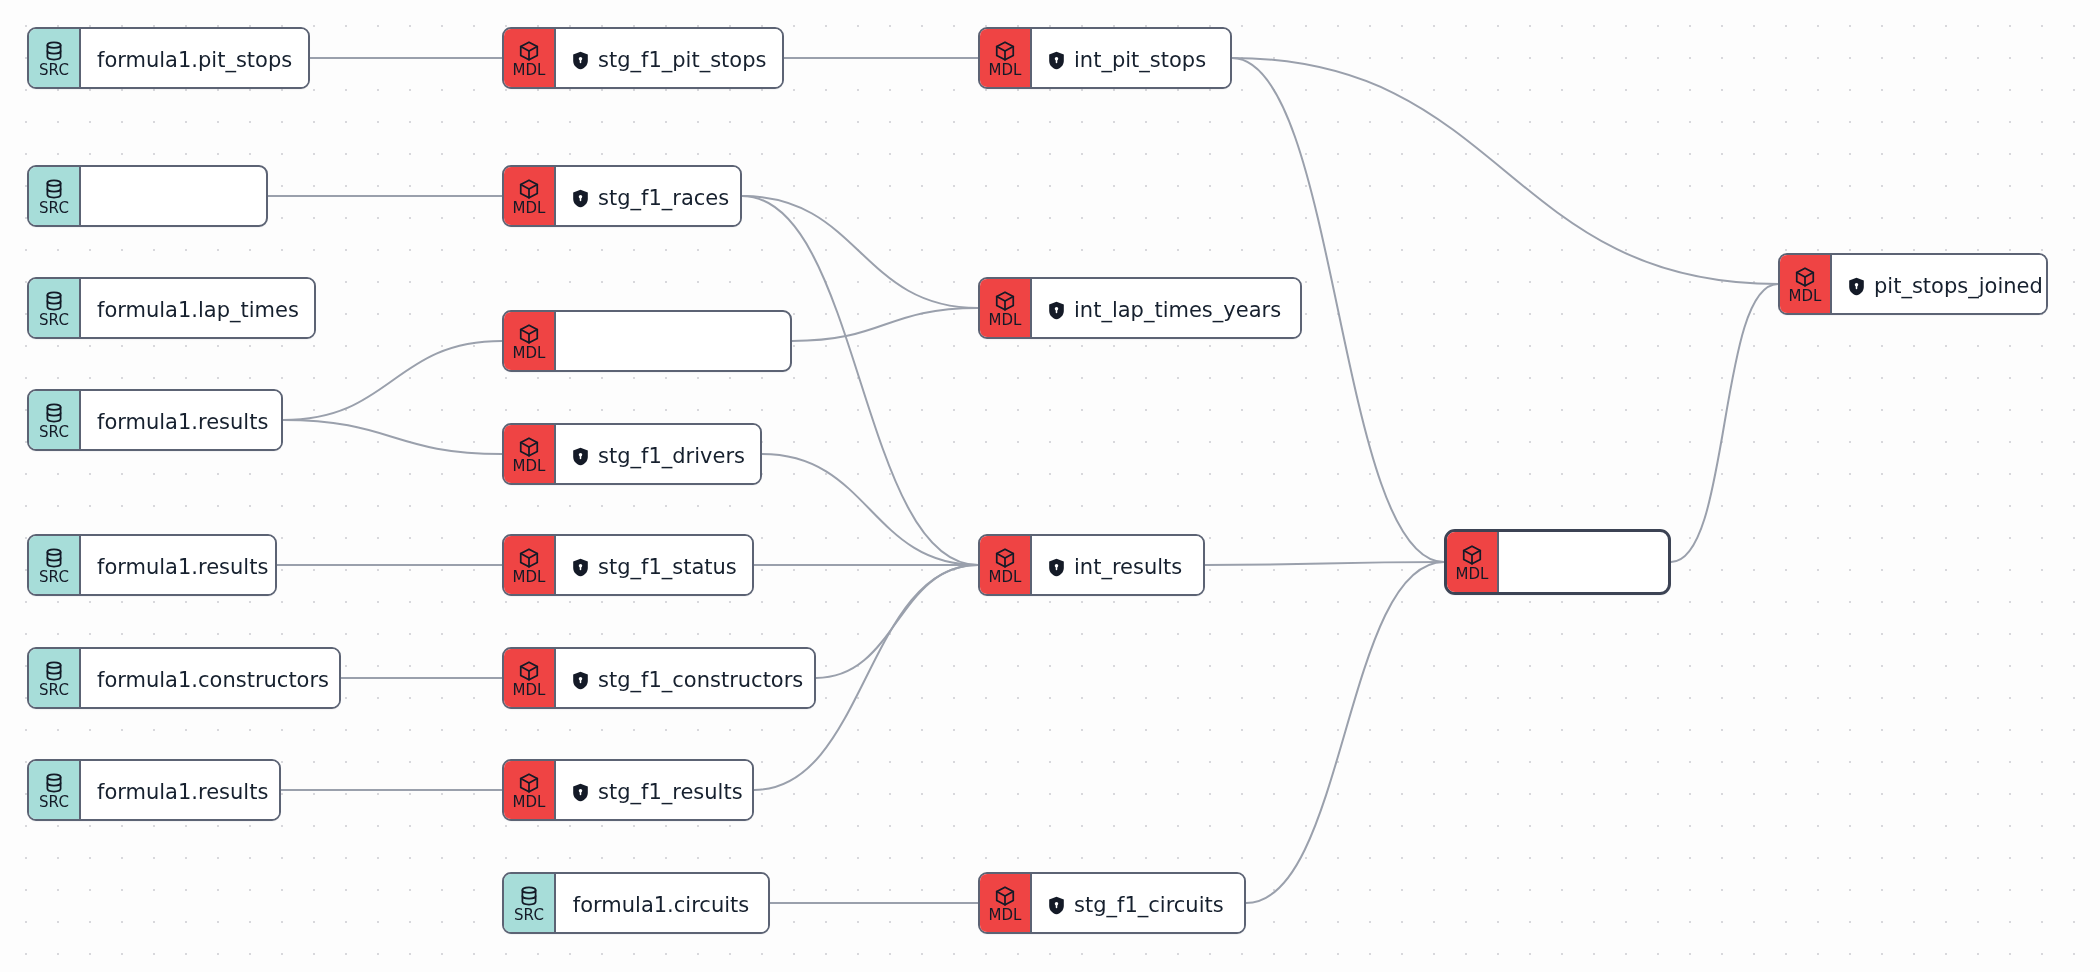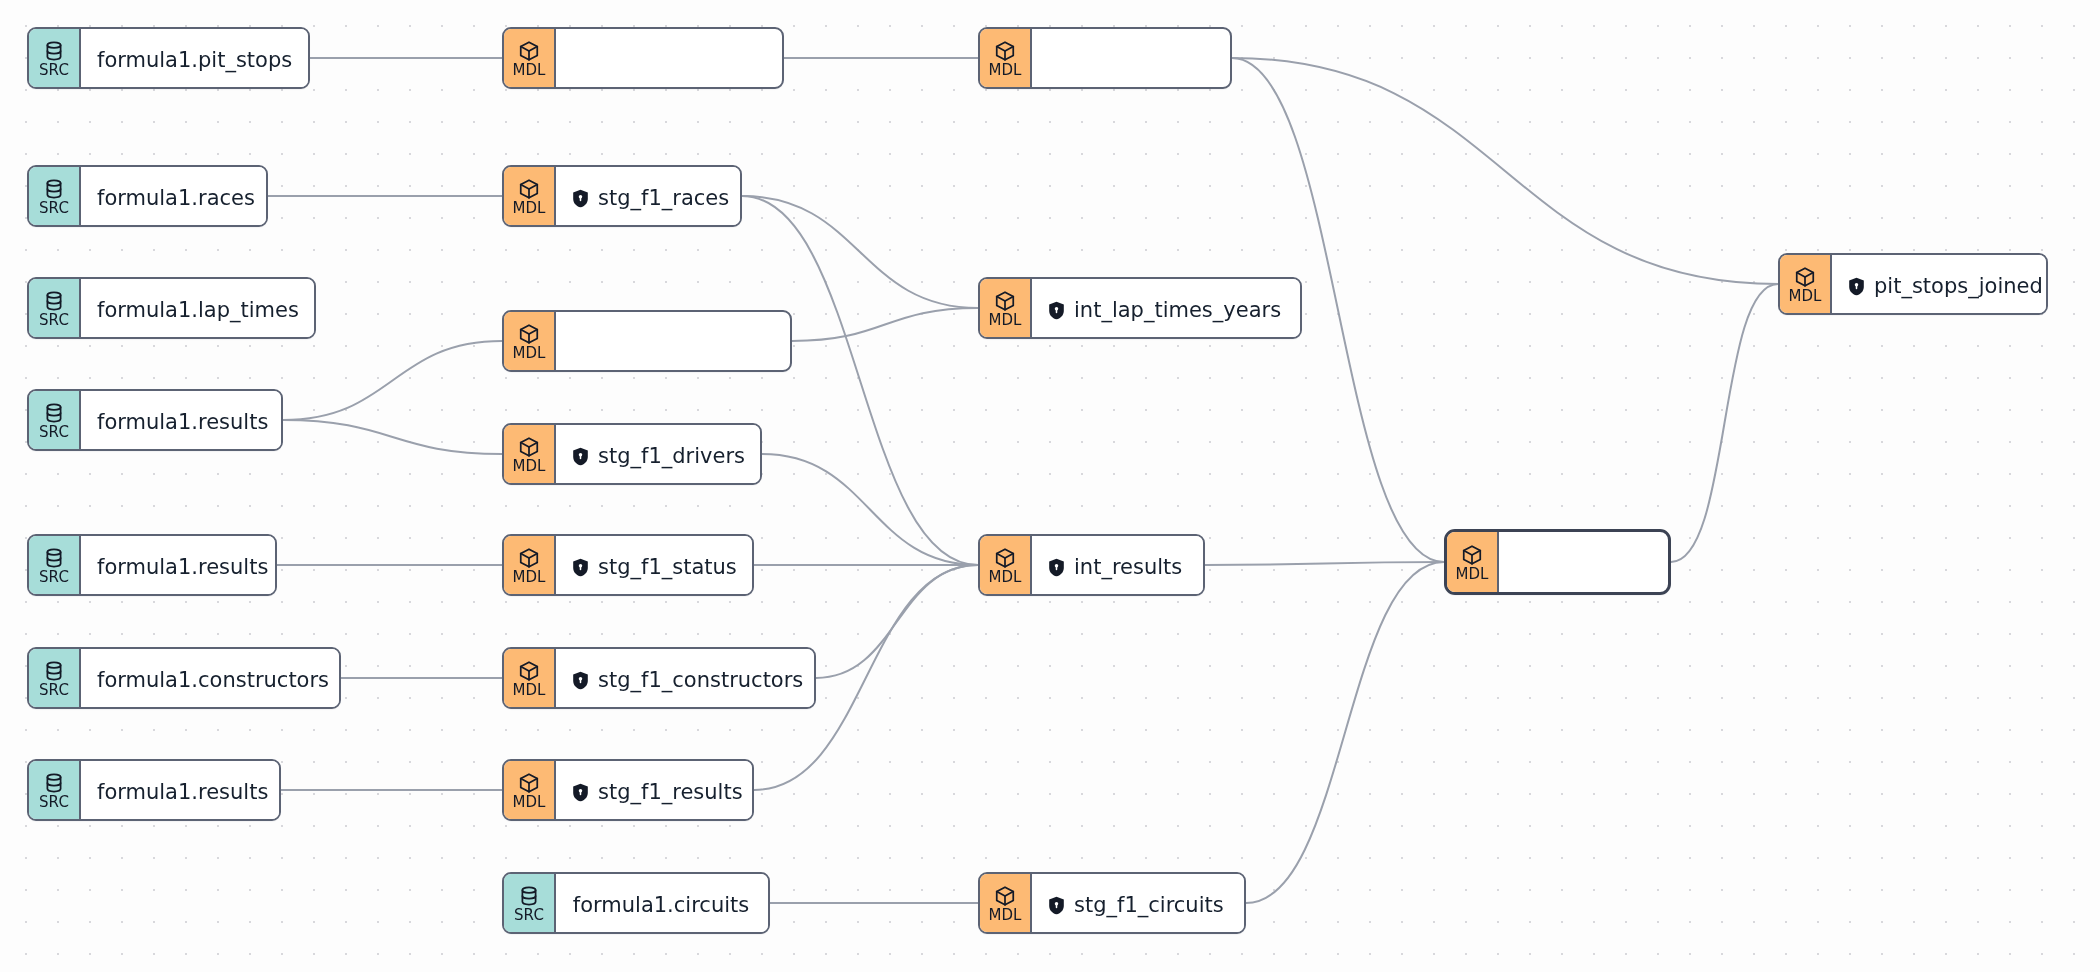--- a/index.html
+++ b/index.html
@@ -55,21 +55,21 @@
     display: flex;
     flex-direction: column;
     align-items: center;
     justify-content: center;
     gap: 1px;
     padding: 4px 0 3px 0;
     box-sizing: border-box;
     border-right: 2px solid #5c6374;
   }
   .badge.src { background: #a7ddd9; }
-  .badge.mdl { background: #fdba74; }
+  .badge.mdl { background: #ef4444; }
   .badge-icon {
     display: block;
     line-height: 0;
   }
   .badge-text {
     font-size: 15px;
     line-height: 15px;
     color: #141a27;
     letter-spacing: 0.1px;
     font-family: "DejaVu Sans", "Liberation Sans", sans-serif;
@@ -139,23 +139,20 @@
       </div>
       <div class="node" style="left: 27px; top: 165px; width: 241px; height: 62px;">
         <div class="badge src">
           <span class="badge-icon"><svg width="22" height="22" viewBox="0 0 24 24" fill="none" stroke="#141a27" stroke-width="1.9" stroke-linecap="round" stroke-linejoin="round">
               <ellipse cx="12" cy="5.6" rx="7.2" ry="2.9"></ellipse>
               <path d="M4.8 5.6v12.8c0 1.6 3.22 2.9 7.2 2.9s7.2-1.3 7.2-2.9V5.6"></path>
               <path d="M4.8 12c0 1.6 3.22 2.9 7.2 2.9s7.2-1.3 7.2-2.9"></path>
             </svg></span>
           <span class="badge-text">SRC</span>
         </div>
-        <div class="node-body centered">
-          <span class="node-label">formula1.races</span>
-        </div>
       </div>
       <div class="node" style="left: 27px; top: 277px; width: 289px; height: 62px;">
         <div class="badge src">
           <span class="badge-icon"><svg width="22" height="22" viewBox="0 0 24 24" fill="none" stroke="#141a27" stroke-width="1.9" stroke-linecap="round" stroke-linejoin="round">
               <ellipse cx="12" cy="5.6" rx="7.2" ry="2.9"></ellipse>
               <path d="M4.8 5.6v12.8c0 1.6 3.22 2.9 7.2 2.9s7.2-1.3 7.2-2.9V5.6"></path>
               <path d="M4.8 12c0 1.6 3.22 2.9 7.2 2.9s7.2-1.3 7.2-2.9"></path>
             </svg></span>
           <span class="badge-text">SRC</span>
         </div>
@@ -230,20 +227,28 @@
       </div>
       <div class="node" style="left: 502px; top: 27px; width: 282px; height: 62px;">
         <div class="badge mdl">
           <span class="badge-icon"><svg width="22" height="22" viewBox="0 0 24 24" fill="none" stroke="#141a27" stroke-width="1.9" stroke-linecap="round" stroke-linejoin="round">
               <path d="M12 2.4 21 7.2v9.6L12 21.6 3 16.8V7.2z"></path>
               <path d="M3 7.2 12 12l9-4.8"></path>
               <path d="M12 12v9.6"></path>
             </svg></span>
           <span class="badge-text">MDL</span>
         </div>
+        <div class="node-body">
+          <span class="shield-icon"><svg width="17" height="19" viewBox="0 0 20 22" fill="#141a27">
+              <path d="M10 0.6 1.4 4v7.2c0 5.2 3.6 8.9 8.6 10.2 5-1.3 8.6-5 8.6-10.2V4z"></path>
+              <circle cx="10" cy="8.9" r="2.05" fill="#ffffff"></circle>
+              <rect x="9.1" y="9.6" width="1.8" height="4.6" rx="0.9" fill="#ffffff"></rect>
+            </svg></span>
+          <span class="node-label">stg_f1_pit_stops</span>
+        </div>
       </div>
       <div class="node" style="left: 502px; top: 165px; width: 240px; height: 62px;">
         <div class="badge mdl">
           <span class="badge-icon"><svg width="22" height="22" viewBox="0 0 24 24" fill="none" stroke="#141a27" stroke-width="1.9" stroke-linecap="round" stroke-linejoin="round">
               <path d="M12 2.4 21 7.2v9.6L12 21.6 3 16.8V7.2z"></path>
               <path d="M3 7.2 12 12l9-4.8"></path>
               <path d="M12 12v9.6"></path>
             </svg></span>
           <span class="badge-text">MDL</span>
         </div>
@@ -357,20 +362,28 @@
         </div>
       </div>
       <div class="node" style="left: 978px; top: 27px; width: 254px; height: 62px;">
         <div class="badge mdl">
           <span class="badge-icon"><svg width="22" height="22" viewBox="0 0 24 24" fill="none" stroke="#141a27" stroke-width="1.9" stroke-linecap="round" stroke-linejoin="round">
               <path d="M12 2.4 21 7.2v9.6L12 21.6 3 16.8V7.2z"></path>
               <path d="M3 7.2 12 12l9-4.8"></path>
               <path d="M12 12v9.6"></path>
             </svg></span>
           <span class="badge-text">MDL</span>
+        </div>
+        <div class="node-body">
+          <span class="shield-icon"><svg width="17" height="19" viewBox="0 0 20 22" fill="#141a27">
+              <path d="M10 0.6 1.4 4v7.2c0 5.2 3.6 8.9 8.6 10.2 5-1.3 8.6-5 8.6-10.2V4z"></path>
+              <circle cx="10" cy="8.9" r="2.05" fill="#ffffff"></circle>
+              <rect x="9.1" y="9.6" width="1.8" height="4.6" rx="0.9" fill="#ffffff"></rect>
+            </svg></span>
+          <span class="node-label">int_pit_stops</span>
         </div>
       </div>
       <div class="node" style="left: 978px; top: 277px; width: 324px; height: 62px;">
         <div class="badge mdl">
           <span class="badge-icon"><svg width="22" height="22" viewBox="0 0 24 24" fill="none" stroke="#141a27" stroke-width="1.9" stroke-linecap="round" stroke-linejoin="round">
               <path d="M12 2.4 21 7.2v9.6L12 21.6 3 16.8V7.2z"></path>
               <path d="M3 7.2 12 12l9-4.8"></path>
               <path d="M12 12v9.6"></path>
             </svg></span>
           <span class="badge-text">MDL</span>

